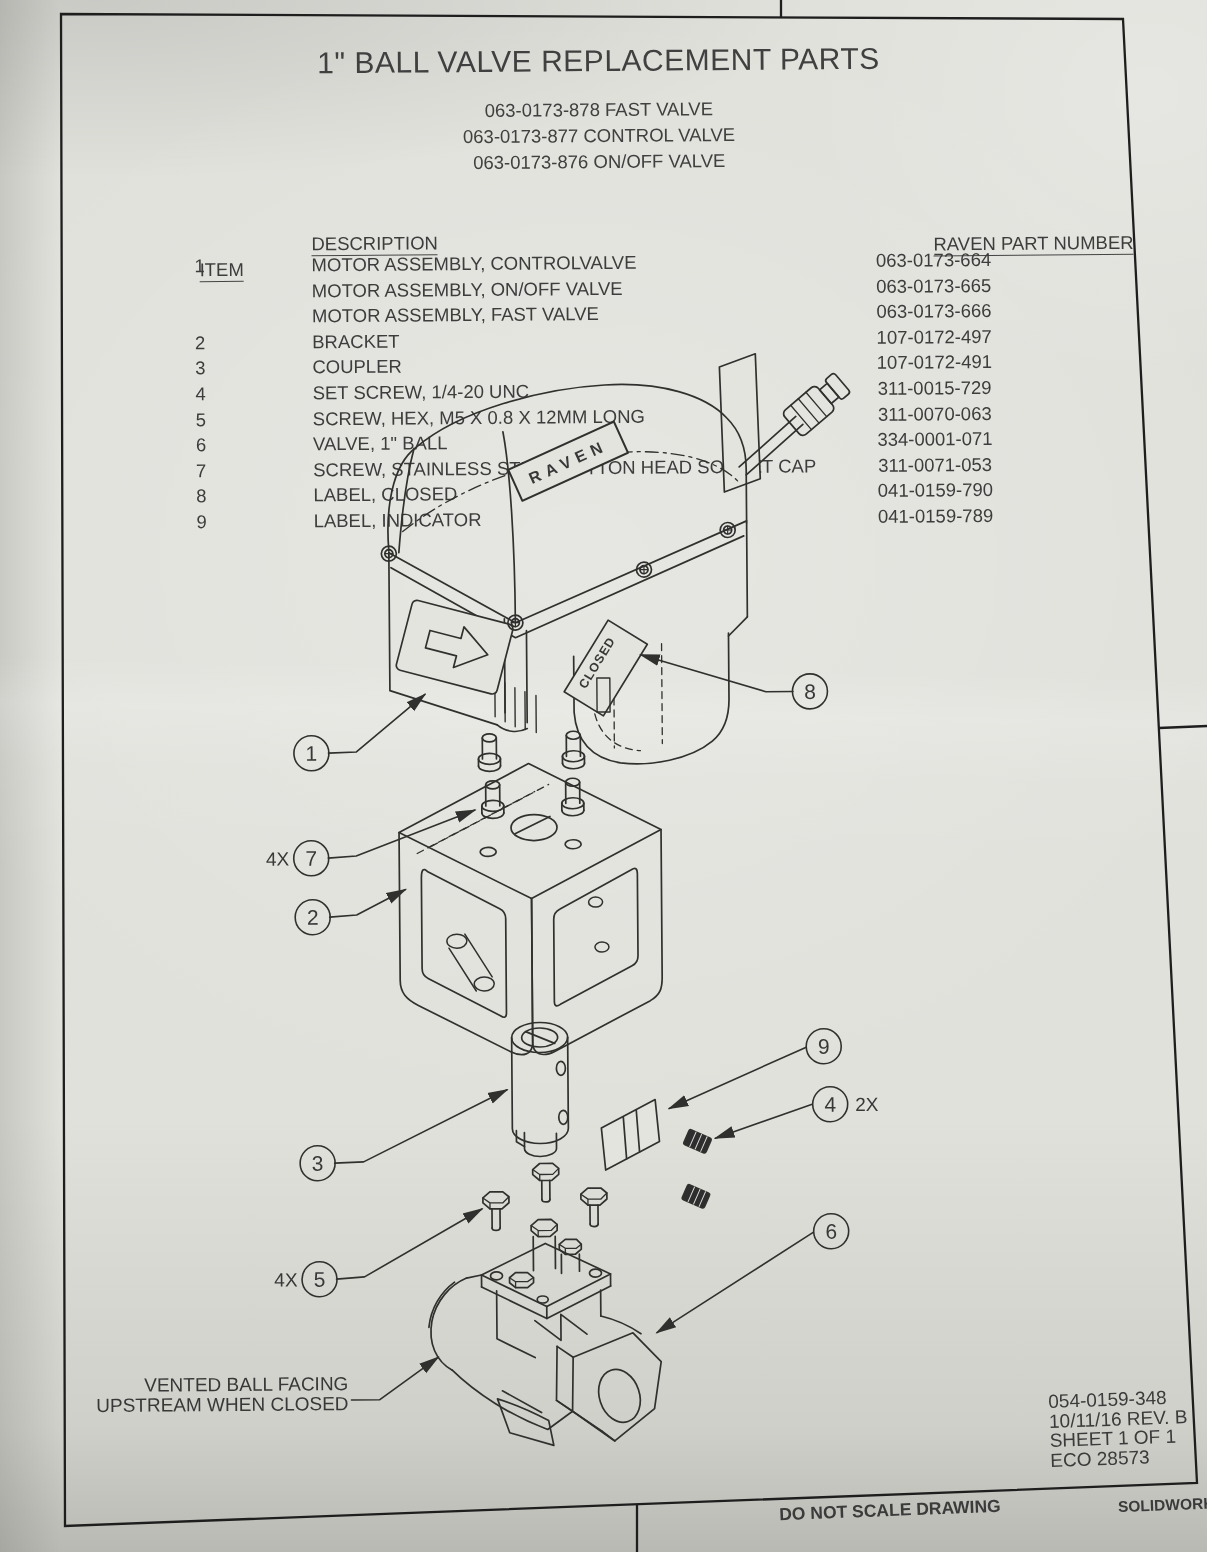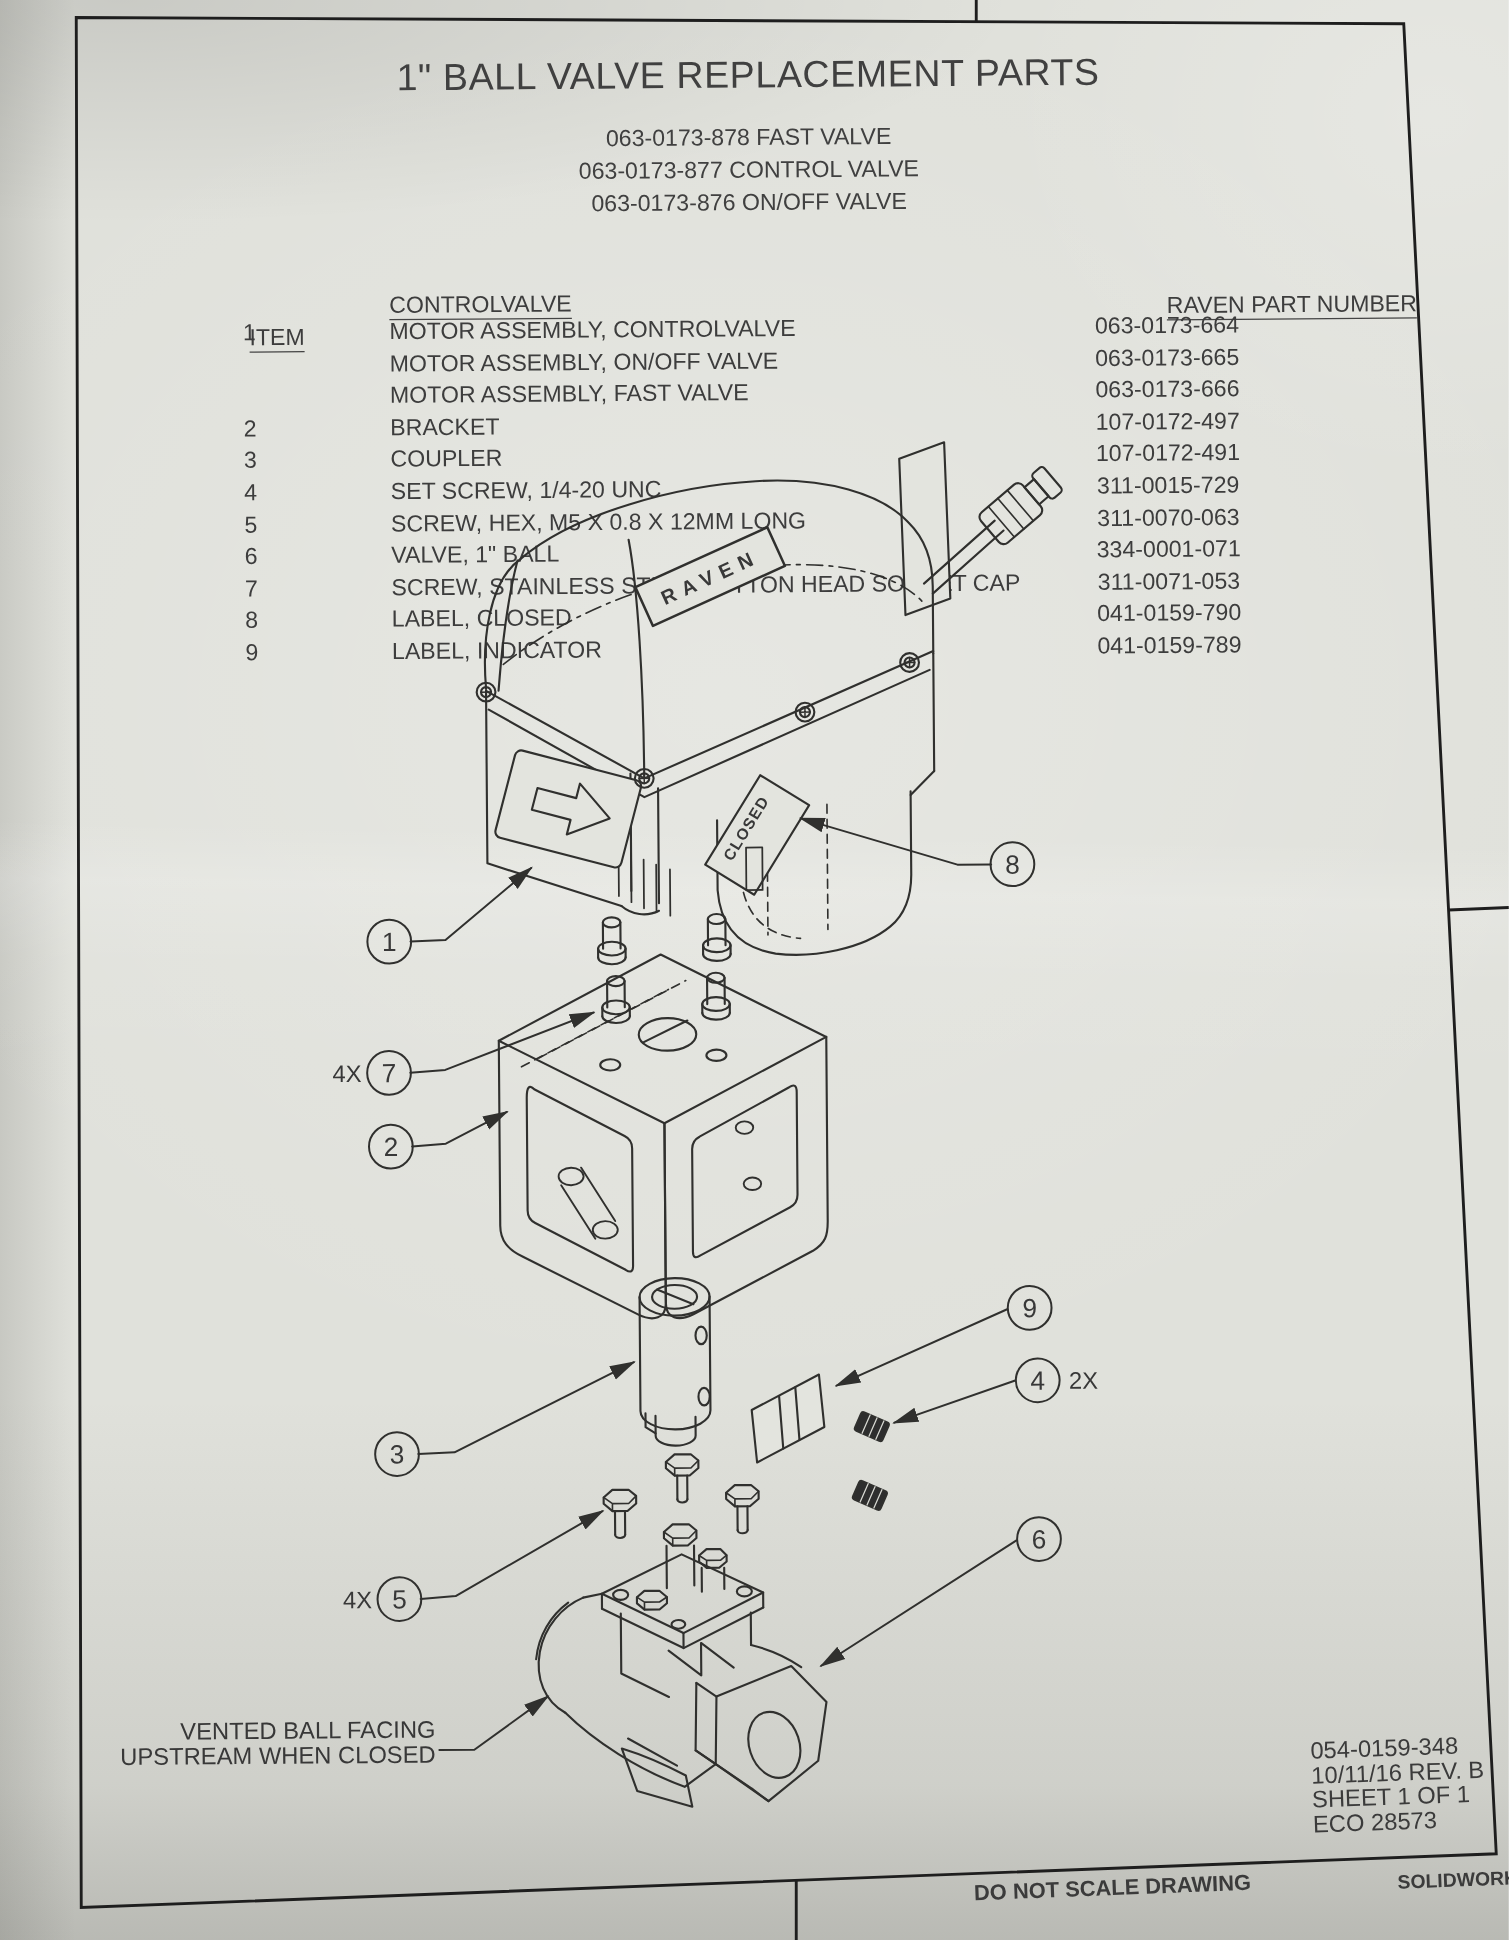--- a/index.html
+++ b/index.html
@@ -54,21 +54,21 @@
       <div>063-0173-878 FAST VALVE</div>
       <div>063-0173-877 CONTROL VALVE</div>
       <div>063-0173-876 ON/OFF VALVE</div>
     </div>
 
     <div class="thead">
       <span class="c-item">
           <span class="hd-wrap">ITEM</span>
         </span>
       <span class="c-desc">
-          <span class="hd-wrap">CONTROLVALVE</span>
+          <span class="hd-wrap">DESCRIPTION</span>
         </span>
       <span class="c-part">
           <span class="hd-wrap">RAVEN PART NUMBER</span>
         </span>
     </div>
     <div id="parts-rows">
         <div class="trow" style="top: 0px;">
           <span class="c-item">1</span>
           <span class="c-desc">MOTOR ASSEMBLY, CONTROLVALVE</span>
           <span class="c-part">063-0173-664</span>

